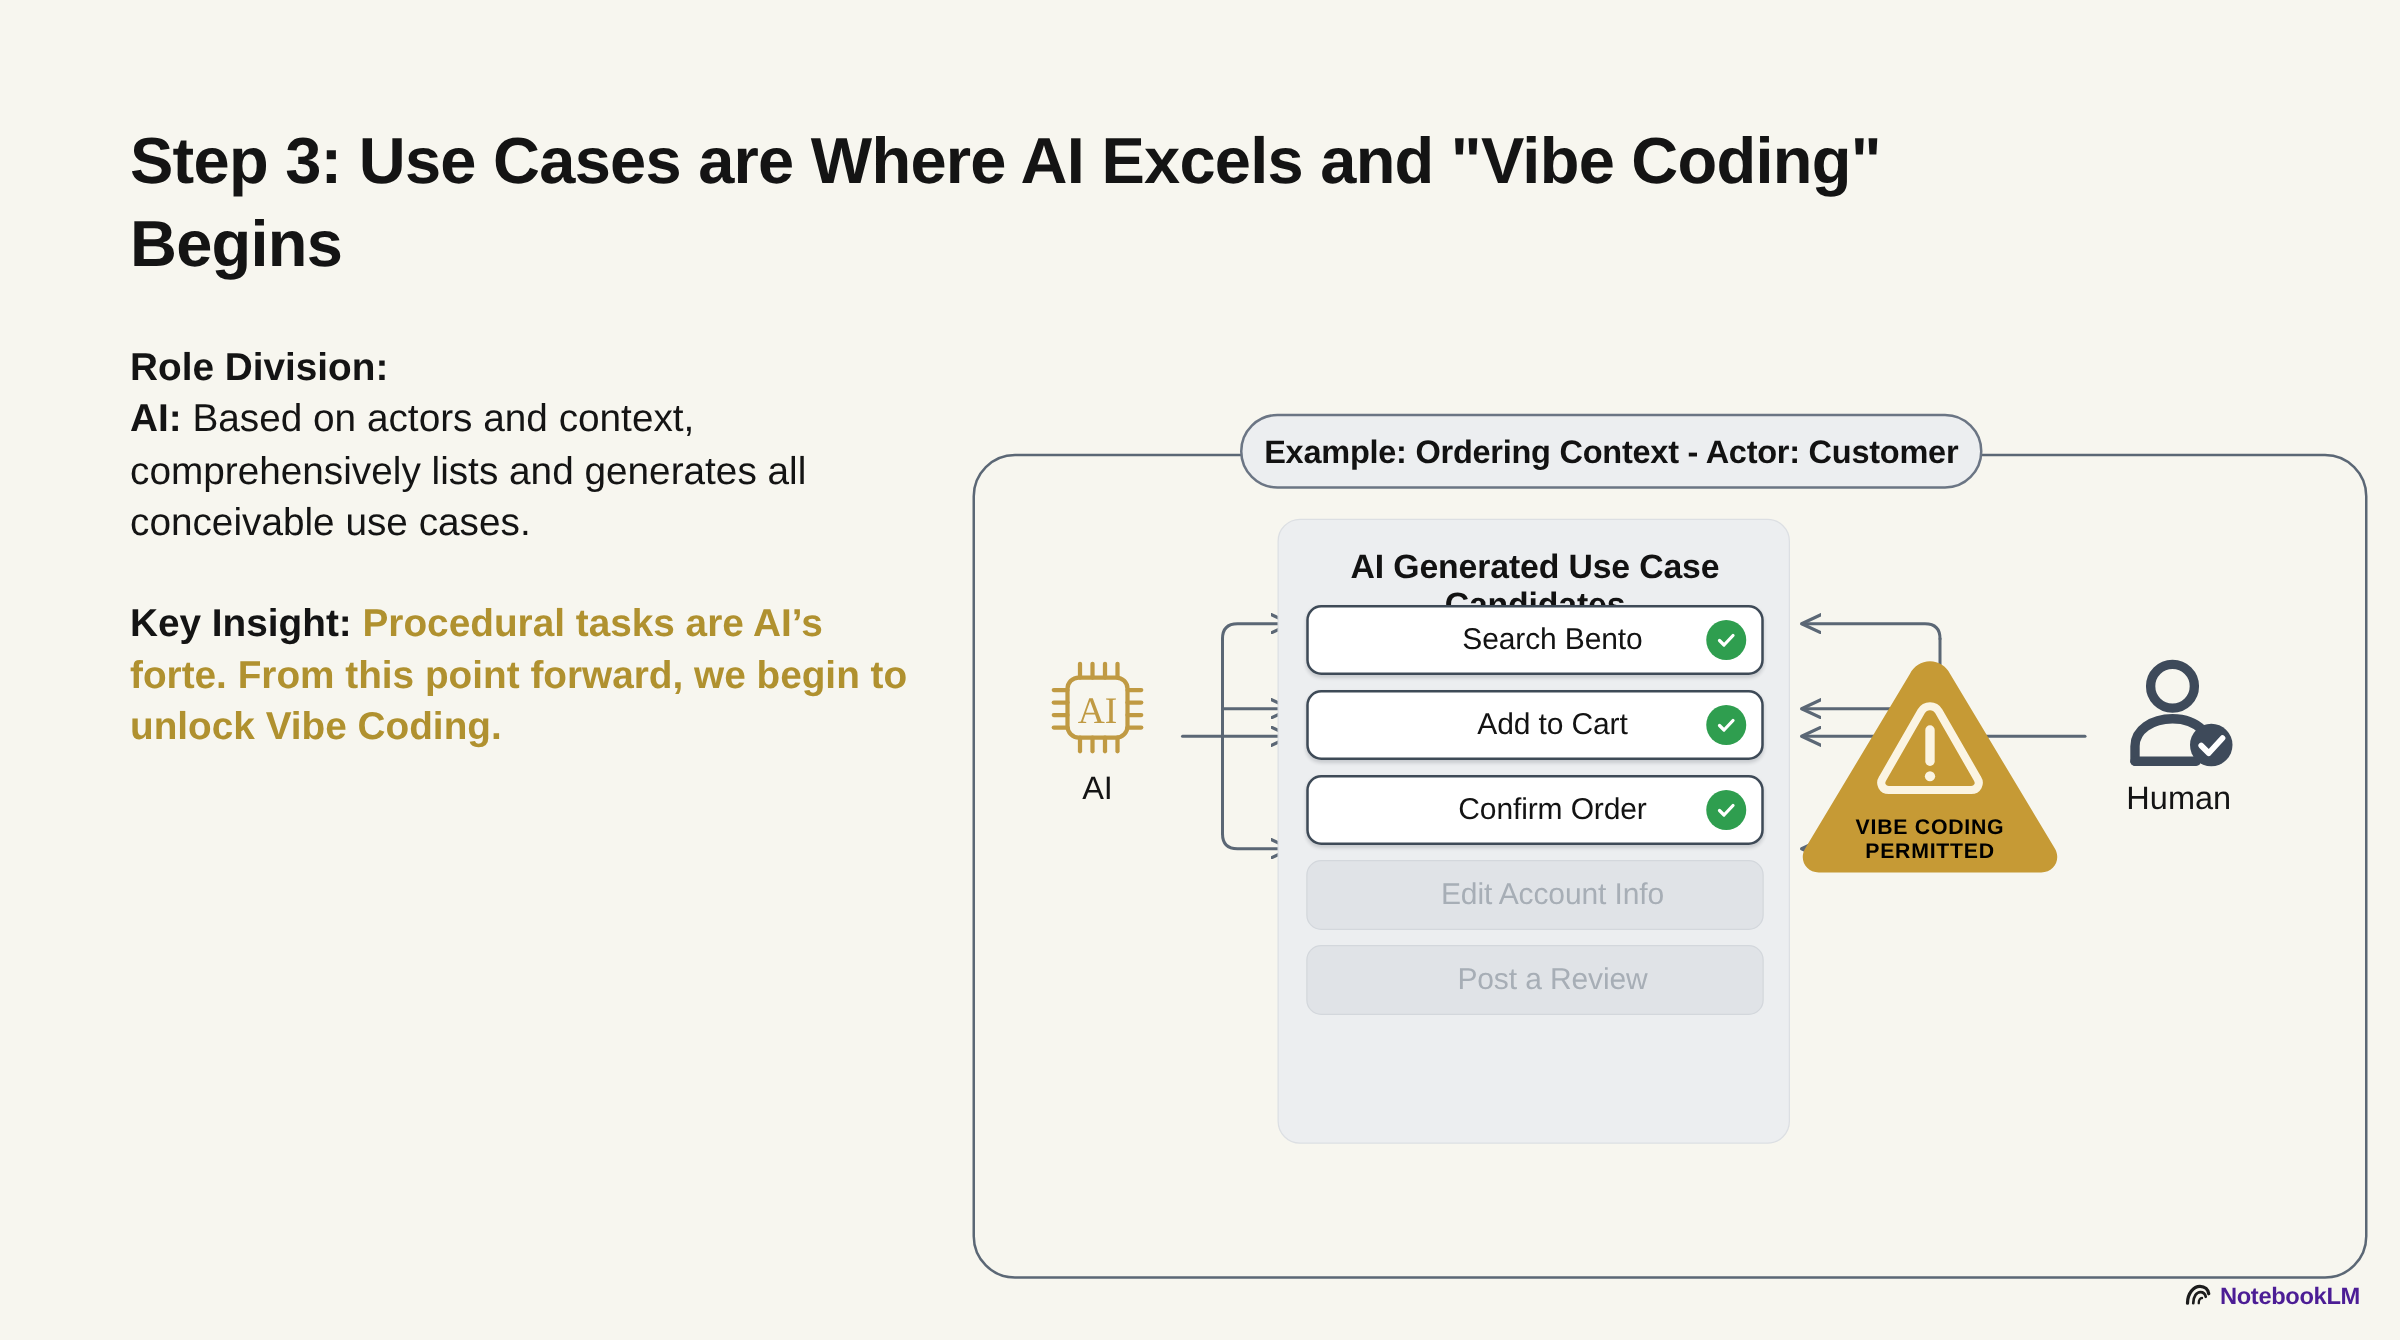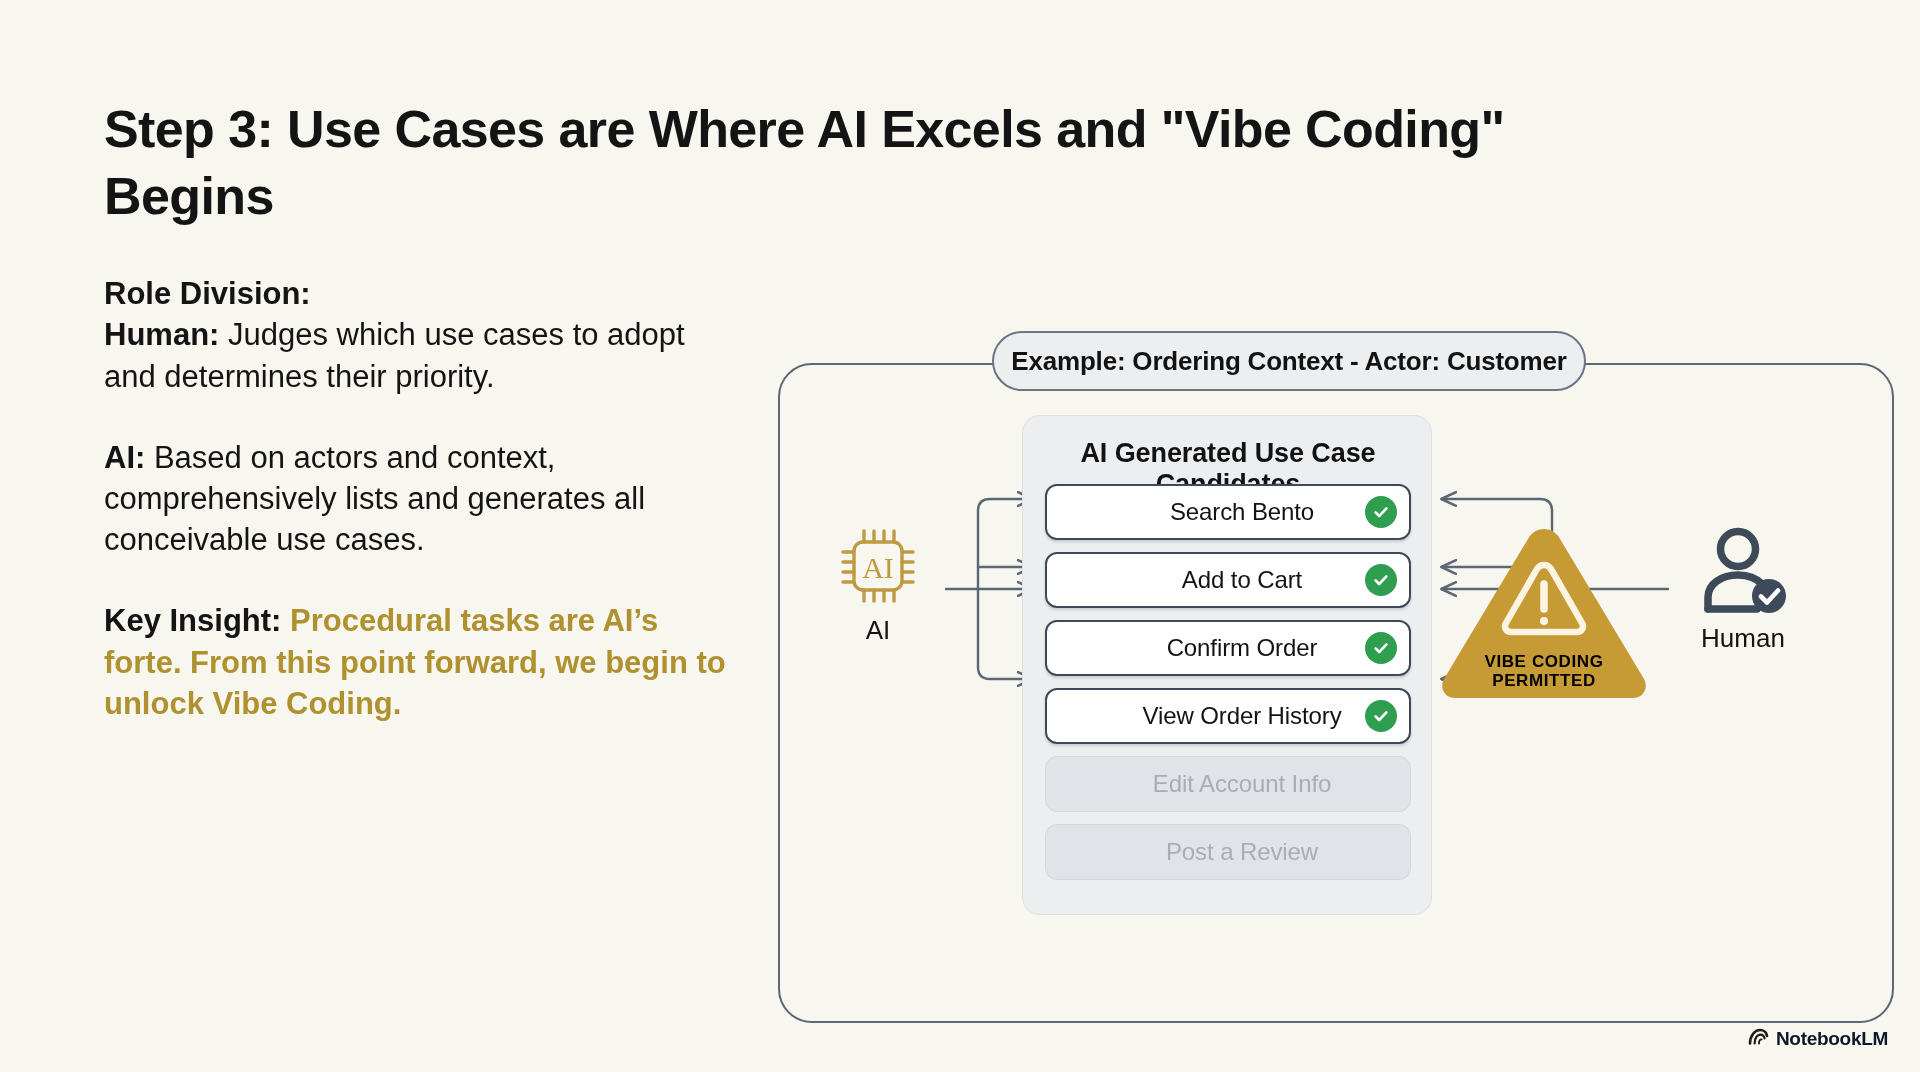--- a/index.html
+++ b/index.html
@@ -262,43 +262,40 @@
     position: absolute;
     right: 32px;
     bottom: 22px;
     display: flex;
     align-items: center;
     gap: 7px;
   }
   .footer-logo .logo-text {
     font-size: 19px;
     font-weight: bold;
-    color: #0f172a;
+    color: #4c1d95;
     letter-spacing: -0.3px;
   }
 </style>
 </head>
 <body>
 
 <div id="slide">
 
   <div class="left-col">
 
     <h1 class="slide-title">Step 3: Use Cases are Where AI Excels and "Vibe Coding" Begins</h1>
 
     <div class="body-block">
 
 
       <p class="para tight">
         <span class="lead">Role Division:</span>
       </p>
 
-      <p class="para">
-        <span class="lead">Human:</span><span> Judges which use cases to adopt and determines their priority.</span>
-      </p>
 
       <p class="para">
         <span class="lead">AI:</span><span> Based on actors and context, comprehensively lists and generates all conceivable use cases.</span>
       </p>
 
       <p class="para insight">
         <span class="lead">Key Insight:</span><span class="hl"> Procedural tasks are AI’s forte. From this point forward, we begin to unlock Vibe Coding.</span>
       </p>
 
     </div>
@@ -376,28 +373,20 @@
 
         <div class="uc-card enabled">
           <span class="uc-label">Confirm Order</span>
           <span class="check-badge">
             <svg width="20" height="20" viewBox="0 0 20 20" aria-hidden="true">
               <path d="M4.6 10.4 L8.2 14 L15.4 6.4" fill="none" stroke="#ffffff" stroke-width="2.6" stroke-linecap="round" stroke-linejoin="round"></path>
             </svg>
           </span>
         </div>
 
-        <div class="uc-card enabled">
-          <span class="uc-label">View Order History</span>
-          <span class="check-badge">
-            <svg width="20" height="20" viewBox="0 0 20 20" aria-hidden="true">
-              <path d="M4.6 10.4 L8.2 14 L15.4 6.4" fill="none" stroke="#ffffff" stroke-width="2.6" stroke-linecap="round" stroke-linejoin="round"></path>
-            </svg>
-          </span>
-        </div>
 
         <div class="uc-card disabled">
           <span class="uc-label">Edit Account Info</span>
         </div>
 
         <div class="uc-card disabled">
           <span class="uc-label">Post a Review</span>
         </div>
 
       </div>

